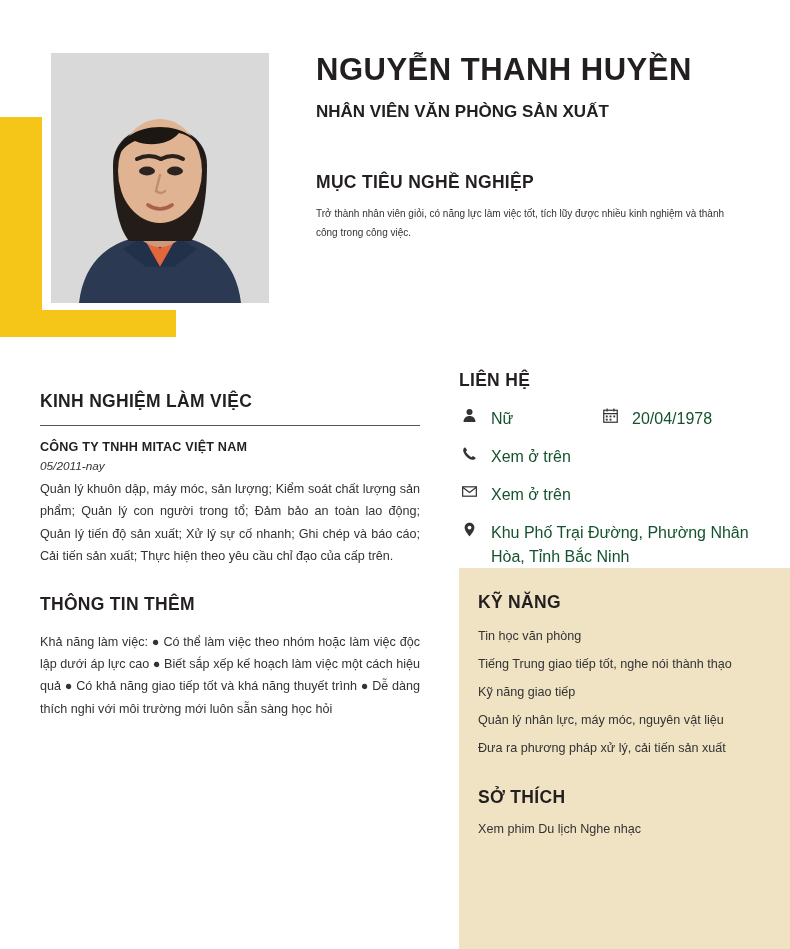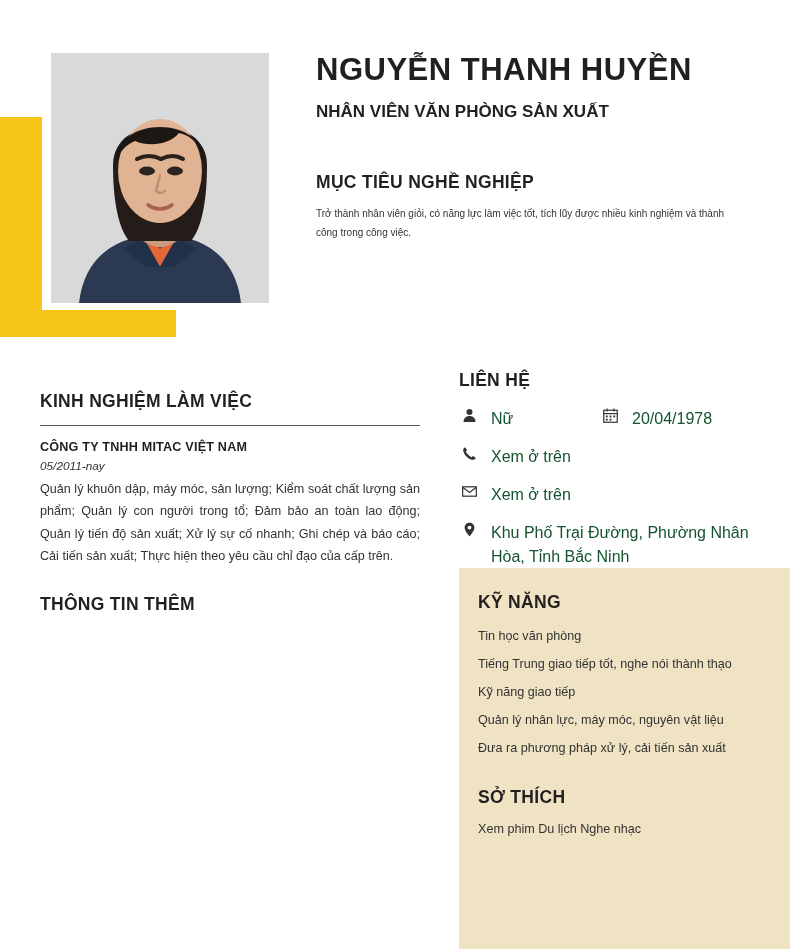--- a/index.html
+++ b/index.html
@@ -290,20 +290,21 @@
   <div class="left-col">
 
     <h2 class="sec-title">KINH NGHIỆM LÀM VIỆC</h2>
     <hr class="rule">
 
     <p class="company">CÔNG TY TNHH MITAC VIỆT NAM</p>
     <p class="period">05/2011-nay</p>
     <p class="duties">Quản lý khuôn dập, máy móc, sản lượng; Kiểm soát chất lượng sản phẩm; Quản lý con người trong tổ; Đảm bảo an toàn lao động; Quản lý tiến độ sản xuất; Xử lý sự cố nhanh; Ghi chép và báo cáo; Cải tiến sản xuất; Thực hiện theo yêu cầu chỉ đạo của cấp trên.</p>
 
     <h2 class="sec-title extra-title">THÔNG TIN THÊM</h2>
+    <p class="extra-text">Khả năng làm việc: ● Có thể làm việc theo nhóm hoặc làm việc độc lập dưới áp lực cao ● Biết sắp xếp kế hoạch làm việc một cách hiệu quả ● Có khả năng giao tiếp tốt và khá năng thuyết trình ● Dễ dàng thích nghi với môi trường mới luôn sẵn sàng học hỏi</p>
   </div>
 
   <div class="right-col">
     <h2 class="contact-title">LIÊN HỆ</h2>
 
     <div class="contact-row contact-col2">
       <div class="c-item gender">
         <span class="ico">
           <svg width="15" height="15" viewBox="0 0 16 16" xmlns="http://www.w3.org/2000/svg">
             <circle cx="8" cy="4.2" r="3.2" fill="#333"></circle>

